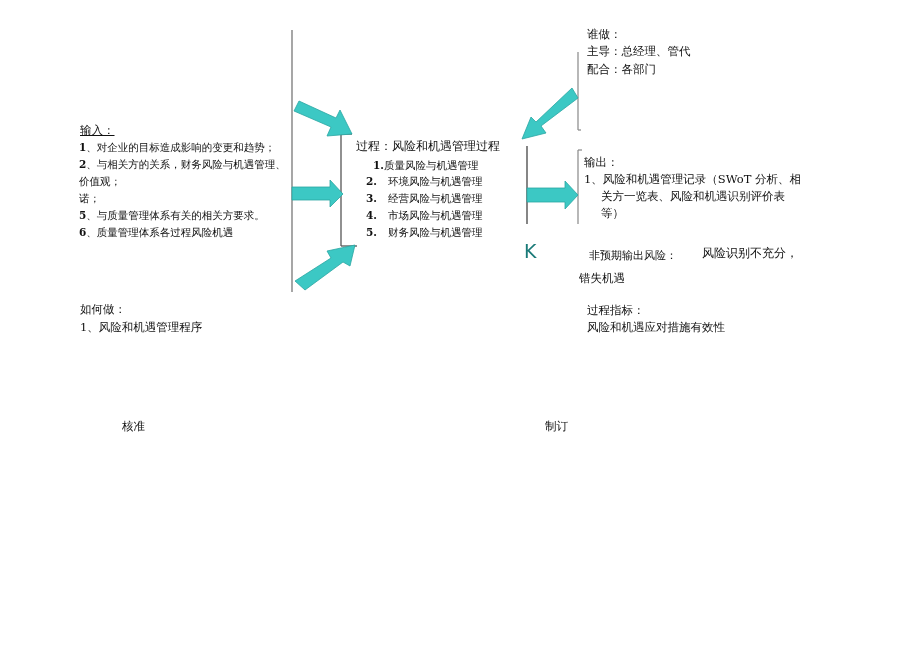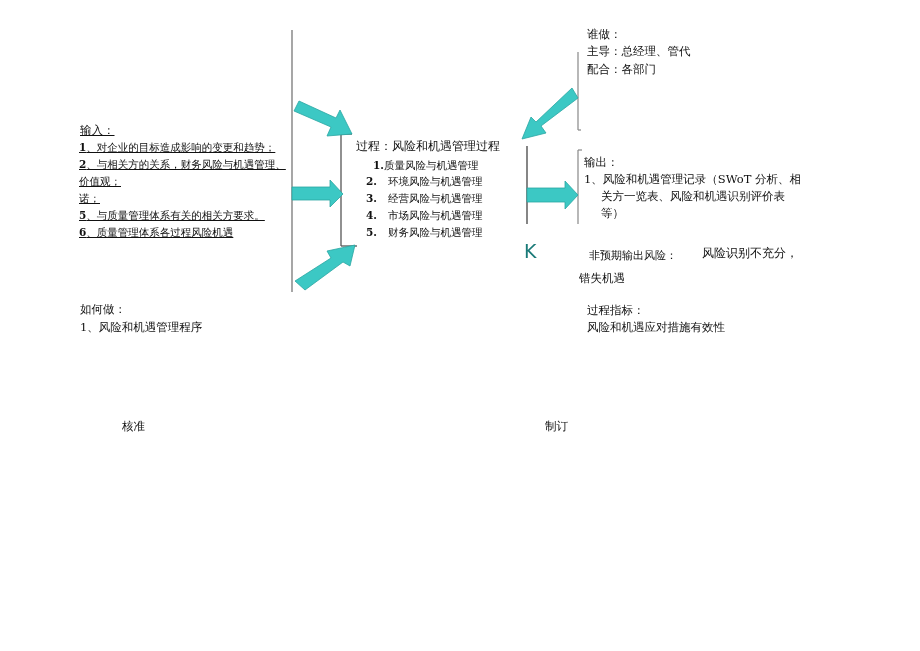--- a/index.html
+++ b/index.html
@@ -3,21 +3,21 @@
 <meta charset="utf-8">
 <style>
   html, body { margin:0; padding:0; background:#ffffff; }
   body { width:920px; height:651px; position:relative; overflow:hidden;
          font-family:"DejaVu Serif","Liberation Serif",serif; color:#111; }
   .abs { position:absolute; white-space:nowrap; }
   .t12 { font-size:11.5px; line-height:15px; }
   .t11 { font-size:10.5px; line-height:17px; }
   svg.diagram { position:absolute; left:0; top:0; }
   .k { font-family:"DejaVu Sans","Liberation Sans",sans-serif; color:#1a7a78; font-size:19px; }
-  .list-item { display:block;text-decoration:underline; }
+  .list-item { display:block; }
 </style>
 </head>
 <body>
 
 <svg class="diagram" width="920" height="651">
 
   <line x1="292" y1="30" x2="292" y2="292" stroke="#777" stroke-width="1.3"></line>
 
   <line x1="341" y1="134" x2="341" y2="246" stroke="#555" stroke-width="1.3"></line>
   <line x1="341" y1="134" x2="352" y2="134" stroke="#555" stroke-width="1.3"></line>

